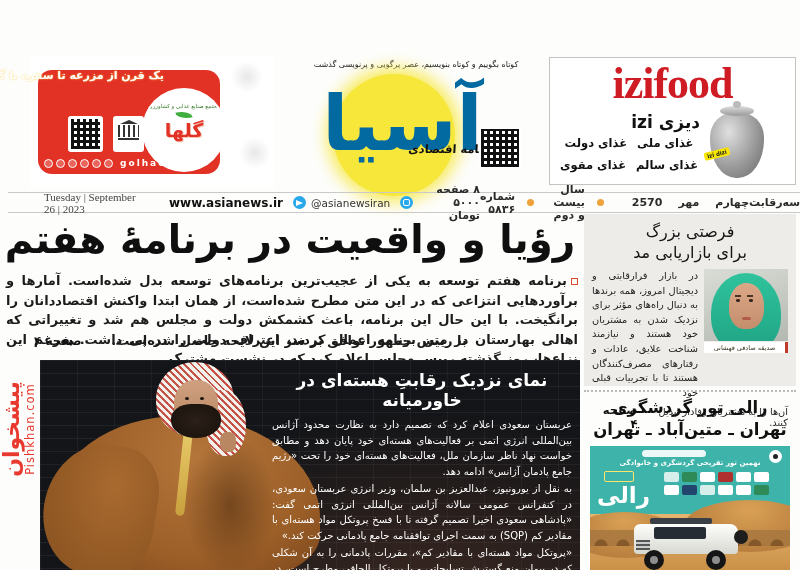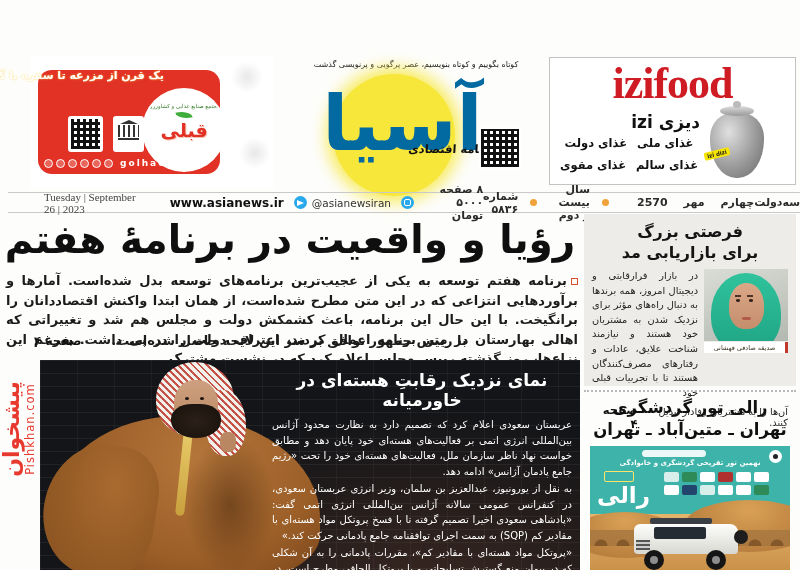--- a/index.html
+++ b/index.html
@@ -87,21 +87,21 @@
   .photo-text { position:absolute; right:8px; top:10px; width:300px; direction:rtl; color:#fff; }
   .photo-title { font-size:17px; font-weight:bold; text-align:center; margin-bottom:7px; }
   .photo-text p { font-size:10px; line-height:15.5px; text-align:justify; margin-bottom:2px; }
 
   .watermark { position:absolute; left:-59px; top:408px; width:160px; height:42px; transform:rotate(-90deg); text-align:center; color:#e8392e; z-index:5; }
   .wm-fa { font-size:22px; font-weight:bold; line-height:24px; direction:rtl; }
   .wm-en { font-size:11.5px; letter-spacing:1px; line-height:13px; }
 
   
   .fashion { position:absolute; left:584px; top:214px; width:212px; height:172px; background:#edece8; padding:7px 8px 5px; direction:rtl; }
-  .f-title { text-align:center; font-size:16px; font-weight:bold; line-height:21px; color:#141414; }
+  .f-title { text-align:center; font-size:16px; font-weight:normal; line-height:21px; color:#141414; }
   .f-row { display:flex; gap:6px; margin-top:6px; }
   .w-photo { flex:none; width:84px; }
   .w-img { position:relative; width:84px; height:72px; background:linear-gradient(160deg,#d9ddd6,#b3b8b0); overflow:hidden; }
   .scarf { position:absolute; left:7px; top:4px; width:70px; height:80px; background:linear-gradient(#2fc39c,#1fa384); border-radius:50% 50% 44% 44%; }
   .w-face { position:absolute; left:25px; top:14px; width:35px; height:46px; background:linear-gradient(#dba887,#c48e6d); border-radius:48% 48% 42% 42%; }
   .w-eyes { position:absolute; left:32px; top:30px; width:4px; height:2.5px; background:#33231a; border-radius:50%; box-shadow:13px 0 0 #33231a; }
   .w-brows { position:absolute; left:31px; top:26px; width:6px; height:1.5px; background:#4a3425; box-shadow:12px 0 0 #4a3425; }
   .w-lips { position:absolute; left:38px; top:48px; width:9px; height:3px; background:#b05a4a; border-radius:40%; }
   .w-cap { width:84px; height:11px; margin-top:1px; background:#ffffff; border-right:3px solid #c0392b; font-size:6.5px; color:#3c3категория01f; color:#3c3520; display:flex; align-items:center; justify-content:center; overflow:hidden; }
   .f-body { font-size:9.8px; line-height:14.6px; text-align:justify; color:#222; }
@@ -142,21 +142,21 @@
 <div class="page">
 
   <div class="golha-ad">
     <div class="golha-doodle" style="left:200px;top:6px;width:34px;height:30px;"></div>
     <div class="golha-doodle" style="left:210px;top:80px;width:30px;height:34px;"></div>
     <div class="golha-red"></div>
     <div class="golha-slogan">یک قرن از مزرعه تا سفره با گلها</div>
     <div class="golha-circle">
       <span class="arc">مجتمع صنایع غذایی و کشاورزی</span>
       <span class="leaf"></span>
-      <span class="brand">قبلی</span>
+      <span class="brand">گلها</span>
       <span class="chef"><span class="hat"></span><span class="head"></span></span>
     </div>
     <div class="golha-qr qr"></div>
     <div class="golha-unesco">
       <div class="roof"></div>
         <div class="cols"></div>
         <div class="base"></div>
     </div>
     <div class="golha-social">
       <span class="soc"></span>
@@ -193,21 +193,21 @@
     </div>
   </div>
 
   <div class="infobar">
     <span class="en-date">Tuesday | September 26 | 2023</span>
     <span class="site">www.asianews.ir</span>
     <span class="badge tg"></span>
     <span class="handle">@asianewsiran</span>
     <span class="badge ig"></span>
     <span class="fa-group">
-      <span>سه‌دولت</span>
+      <span>سه‌رقابت</span>
       <span class="gap-s">چهارم</span>
       <span class="gap-s">مهر</span>
       <span class="gap-s">2570</span>
       <span class="dot"></span>
       <span>سال بیست و دوم</span>
       <span class="dot"></span>
       <span>شماره ۵۸۳۶</span>
       <span class="gap-s" style="margin-left:22px">۸ صفحه ۵۰۰۰ تومان</span>
     </span>
   </div>

